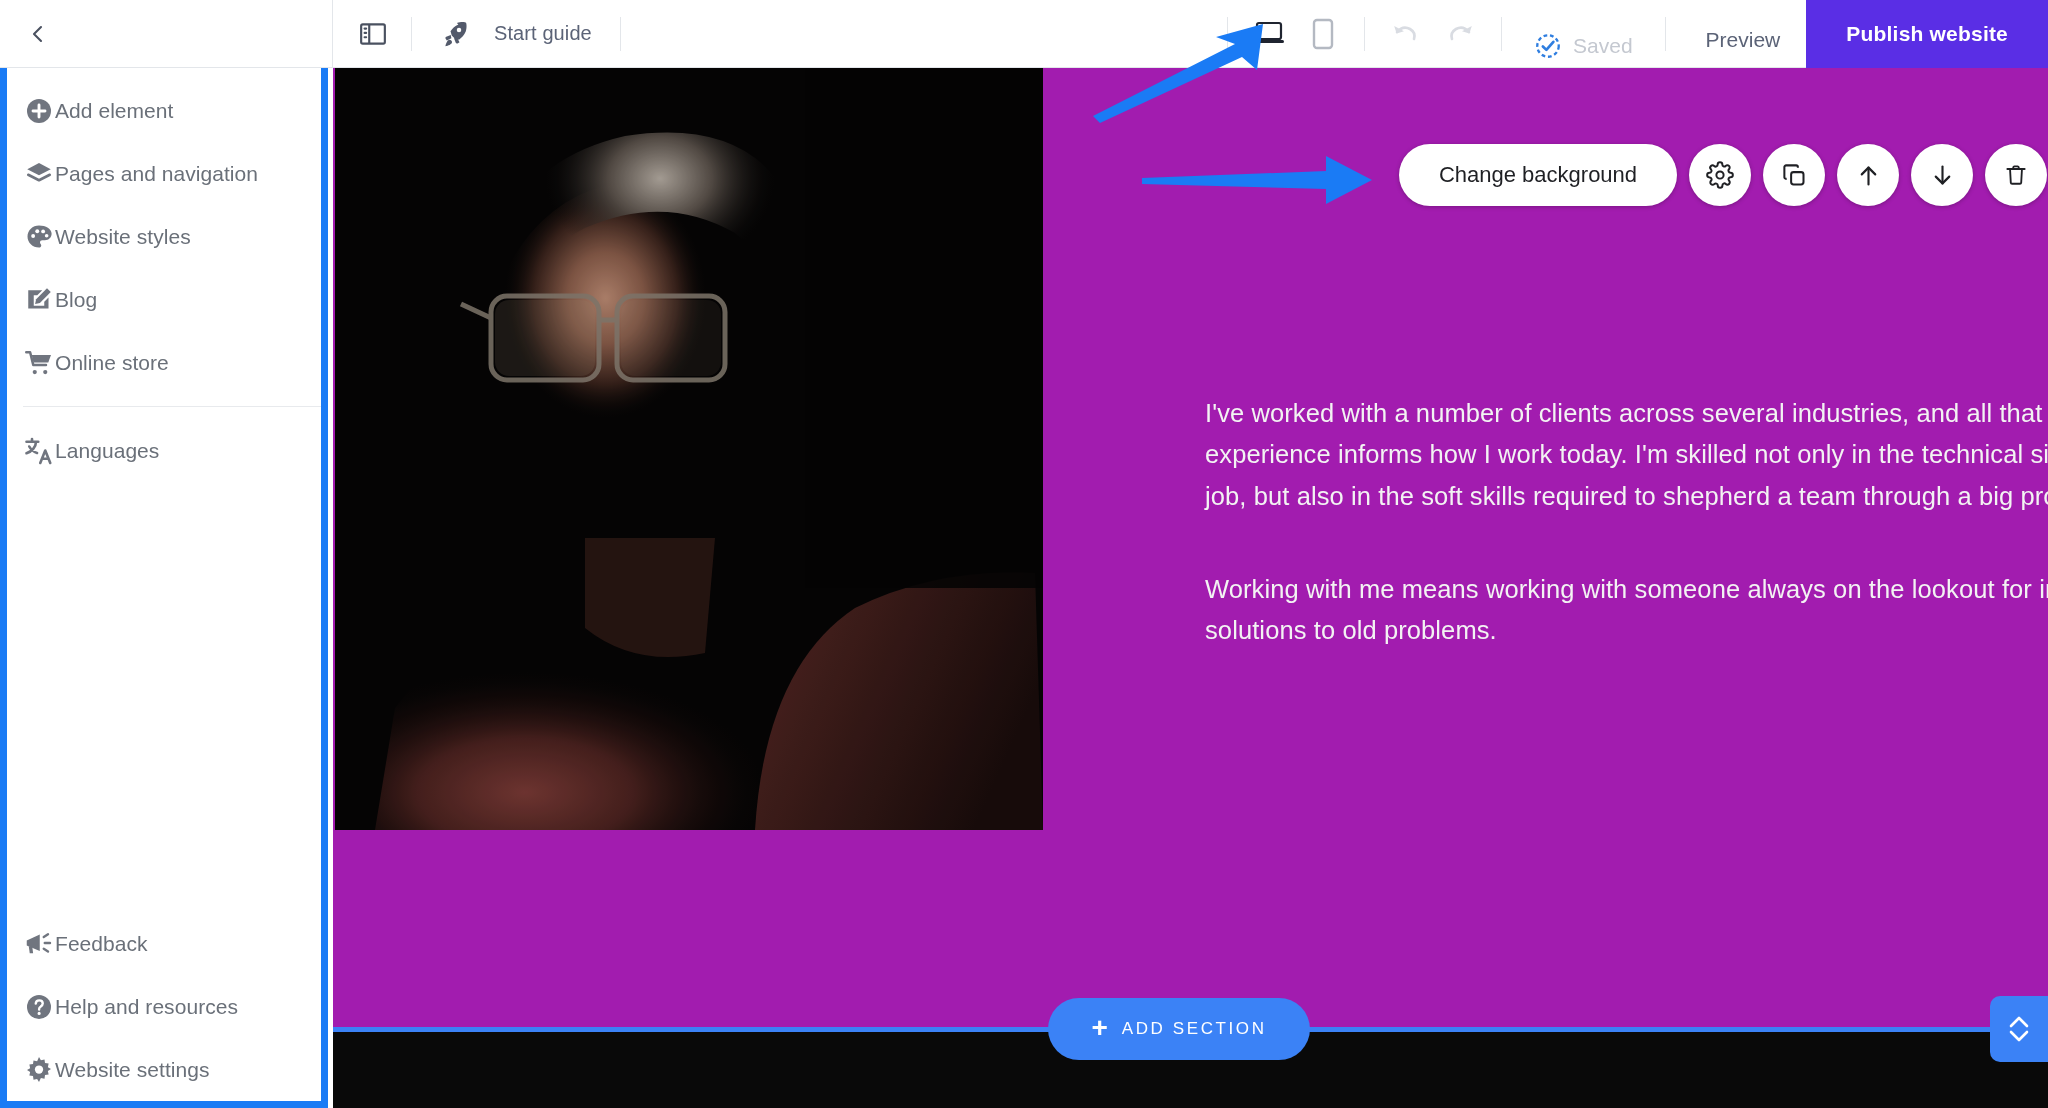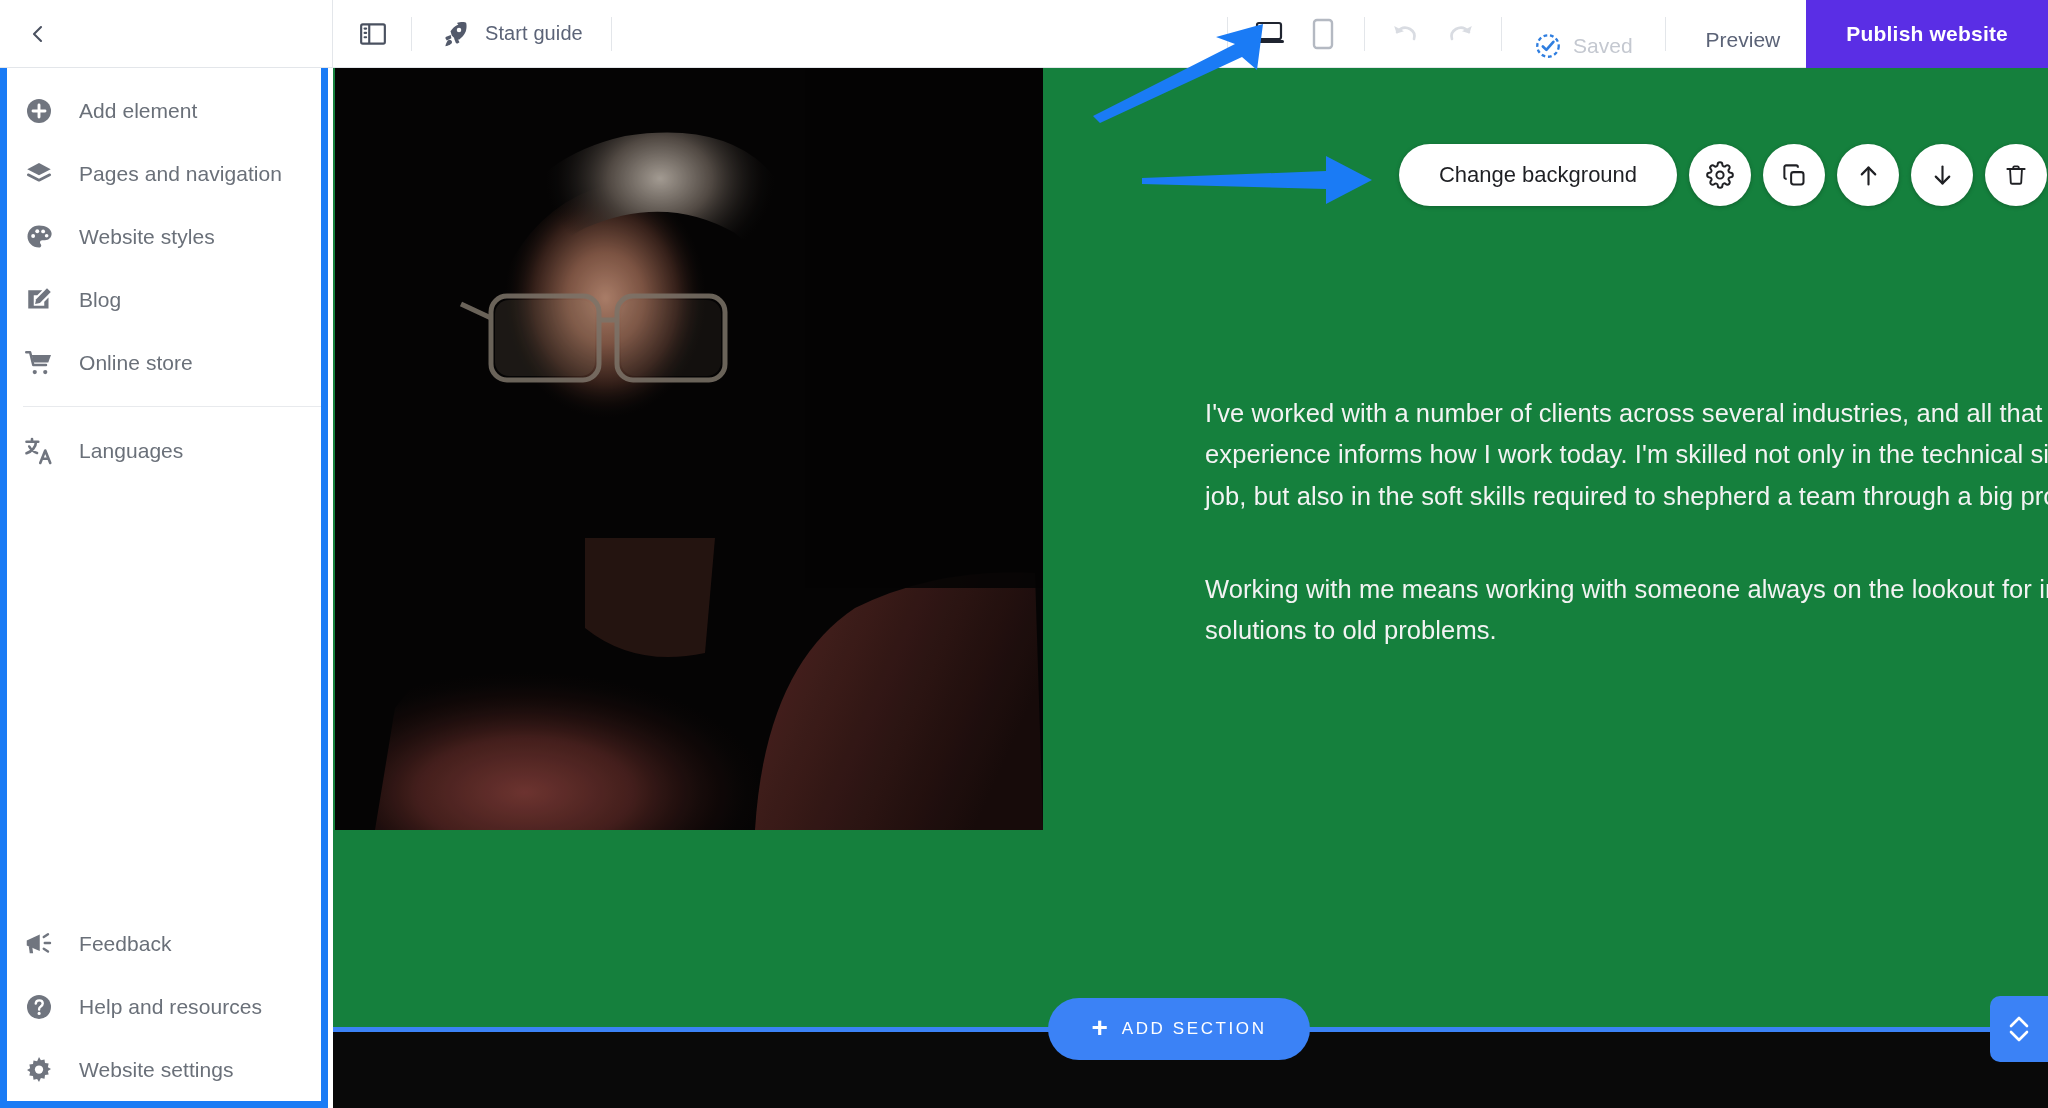--- a/index.html
+++ b/index.html
@@ -62,21 +62,21 @@
   .vsep {
     width: 1px;
     height: 34px;
     background: #e3e6ea;
     margin: 0 14px;
     flex: none;
   }
   .start-guide {
     display: flex;
     align-items: center;
-    gap: 15px;
+    gap: 24px;
     padding: 8px 14px;
     border-radius: 6px;
     cursor: pointer;
   }
   .start-guide .label {
     font-size: 20px;
     color: #5b6377;
     font-weight: 500;
     letter-spacing: .1px;
   }
@@ -155,21 +155,20 @@
     height: 1040px;
     background: #ffffff;
     display: flex;
     flex-direction: column;
     box-sizing: border-box;
     padding-top: 18px;
   }
   .side-item {
     display: flex;
     align-items: center;
-    gap: 24px;
     height: 63px;
     padding-left: 16px;
     box-sizing: border-box;
     cursor: pointer;
   }
   .side-item .ic {
     width: 32px;
     height: 32px;
     flex: none;
     display: flex;
@@ -206,21 +205,21 @@
     position: absolute;
     left: 0; top: 0;
     width: 4px; height: 962px;
     background: #3b82f6;
   }
   .section-hero {
     position: absolute;
     left: 0; top: 0;
     width: 1715px;
     height: 962px;
-    background: #15803d;
+    background: #a21caf;
   }
   .hero-photo {
     position: absolute;
     left: 2px; top: 0px;
     width: 708px;
     height: 762px;
     overflow: hidden;
     background: #050404;
   }
   .hero-text {

